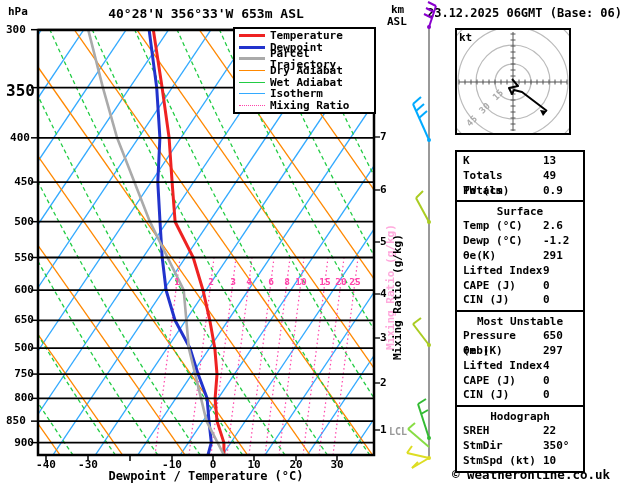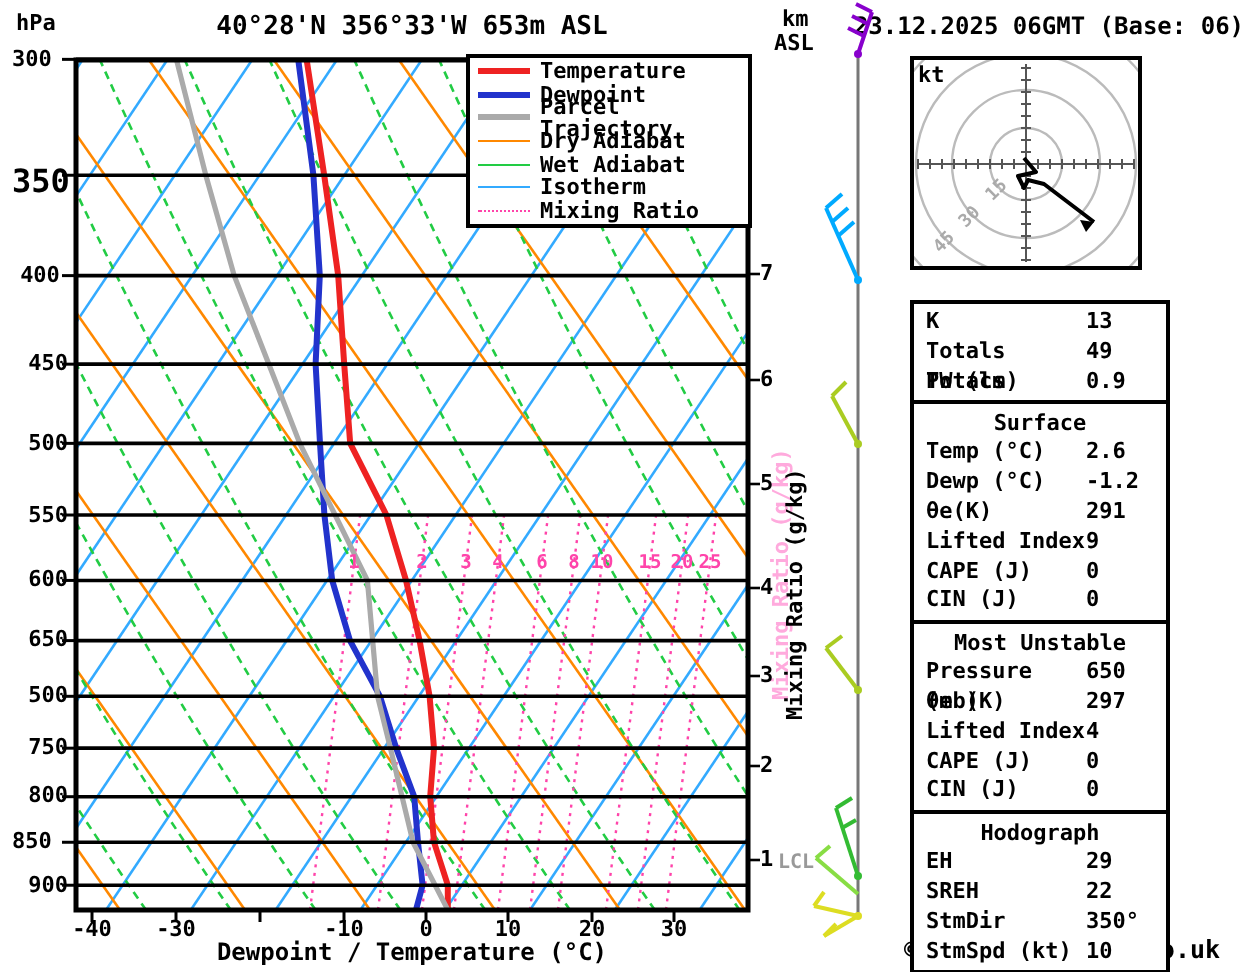--- a/index.html
+++ b/index.html
@@ -396,24 +396,20 @@
           <span class="rv">0</span>
         </div>
         <div class="row">
           <span class="rl">CIN (J)</span>
           <span class="rv">0</span>
         </div>
       </div>
       <div class="sect">
         <div class="sect-title">Hodograph</div>
         <div class="row">
-          <span class="rl">EH</span>
-          <span class="rv">29</span>
-        </div>
-        <div class="row">
           <span class="rl">SREH</span>
           <span class="rv">22</span>
         </div>
         <div class="row">
           <span class="rl">StmDir</span>
           <span class="rv">350°</span>
         </div>
         <div class="row">
           <span class="rl">StmSpd (kt)</span>
           <span class="rv">10</span>

